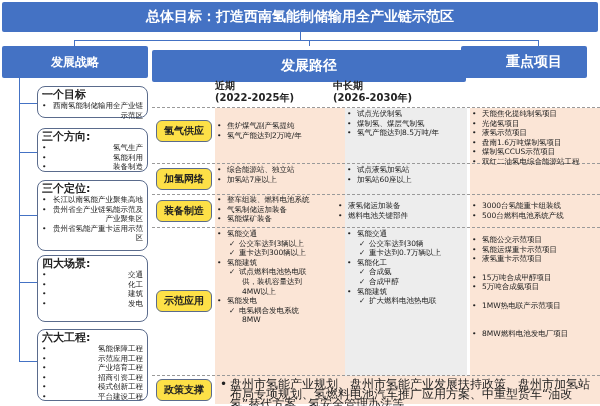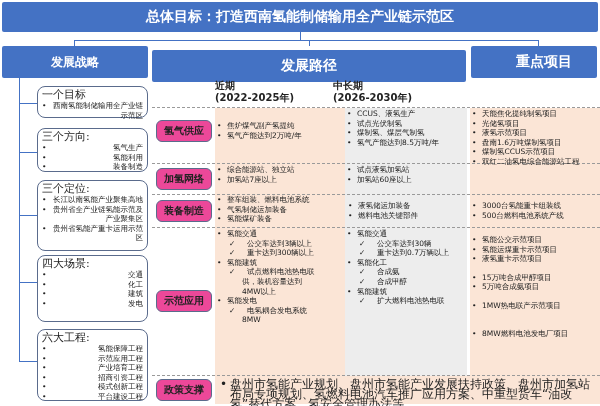--- a/index.html
+++ b/index.html
@@ -1,43 +1,43 @@
 <!DOCTYPE html>
 <html><head>
 <meta charset="utf-8">
 <style>
   * { box-sizing: border-box; margin: 0; padding: 0; }
   body { width: 600px; height: 406px; background: #ffffff; font-family: "DejaVu Sans", "Liberation Sans", sans-serif; position: relative; overflow: hidden; color: #222; }
   .bar { position: absolute; background: #4472c4; color: #fff; font-weight: bold; border-radius: 2px; display: flex; align-items: center; justify-content: center; }
   .title-bar { left: 2px; top: 2px; width: 596px; height: 30px; font-size: 14px; }
   .h-strategy { left: 2px; top: 46px; width: 146px; height: 32px; font-size: 12px; }
   .h-path { left: 152px; top: 34px; width: 314px; height: 32px; font-size: 14px; margin-top: 16px; }
-  .h-proj { left: 471px; top: 46px; width: 126px; height: 32px; font-size: 14px; padding-left: 20px; }
+  .h-proj { left: 461px; top: 46px; width: 126px; height: 32px; font-size: 14px; padding-left: 20px; }
   .conn { position: absolute; background: #4472c4; }
   
   .vline { position: absolute; left: 19px; top: 78px; width: 1px; height: 283px; background: #4472c4; }
   .hl { position: absolute; left: 19px; height: 1px; width: 18px; background: #4472c4; }
   .sbox { position: absolute; left: 37px; width: 111px; border: 1px solid #5a6b8c; border-radius: 8px; padding: 2px 4px; background:#fff; }
-  .sbox .t { font-weight: normal; font-size: 11px; line-height: 12px; }
+  .sbox .t { font-weight: bold; font-size: 11px; line-height: 12px; }
   .sbox ul { list-style: none; text-align: right; }
   .sbox li { font-size: 7.5px; line-height: 9.5px; position: relative; padding-left: 10px; }
   .sbox li::before { content: "•"; position: absolute; left: 0; }
   
   .period { position: absolute; top: 80px; text-align: left; font-weight: bold; font-size: 10px; line-height: 12px; }
   .bg-near { position: absolute; left: 215px; top: 108px; width: 130px; height: 268px; background: #fbe5d6; }
   .bg-mid { position: absolute; left: 345px; top: 108px; width: 122px; height: 268px; background: #ededed; }
   .bg-proj { position: absolute; left: 470px; top: 108px; width: 130px; height: 268px; background: #fbe5d6; }
   .bg-policy { position: absolute; left: 215px; top: 376px; width: 385px; height: 28px; background: #fbe5d6; }
   .dash { position: absolute; height: 0; border-top: 1px dashed #9a9a9a; }
-  .cat { position: absolute; left: 156px; width: 56px; border: 1px solid #5a6b8c; border-radius: 6px; background: #ec4899; font-weight: bold; font-size: 10px; display: flex; align-items: center; justify-content: center; height: 22px; }
+  .cat { position: absolute; left: 156px; width: 56px; border: 1px solid #5a6b8c; border-radius: 6px; background: #fde047; font-weight: bold; font-size: 10px; display: flex; align-items: center; justify-content: center; height: 22px; }
   .cell { position: absolute; font-size: 7.5px; line-height: 9.6px; }
   .cell ul { list-style: none; }
   .cell li { position: relative; padding-left: 12px; }
   .cell li::before { content: "•"; position: absolute; left: 2px; }
-  .cell li.sub { padding-left: 32px; }
+  .cell li.sub { padding-left: 24px; }
   .cell li.sub::before { content: "✓"; left: 14px; }
   .cell li.cont { padding-left: 27px; }
   .cell li.cont::before { content: ""; }
   .cell li.gap { height: 9px; }
   .cell li.gap::before { content: ""; }
   .policy-text { position: absolute; left: 218px; top: 379px; width: 380px; font-size: 12px; line-height: 10px; padding-left: 12px; }
   .policy-text::before { content: "•"; position: absolute; left: 2px; }
 </style>
 </head>
 <body>
@@ -130,21 +130,20 @@
 <div class="cat" style="top:379px">政策支撑</div>
 
 <div class="cell" style="left:215px;top:121px;width:130px">
   <ul>
     <li>焦炉煤气副产氢提纯</li>
     <li>氢气产能达到2万吨/年</li>
   </ul>
 </div>
 <div class="cell" style="left:345px;top:109px;width:122px">
   <ul>
-    <li>CCUS、液氢生产</li>
     <li>试点光伏制氢</li>
     <li>煤制氢、煤层气制氢</li>
     <li>氢气产能达到8.5万吨/年</li>
   </ul>
 </div>
 <div class="cell" style="left:470px;top:109px;width:130px">
   <ul>
     <li>天能焦化提纯制氢项目</li>
     <li>光储氢项目</li>
     <li>液氢示范项目</li>
@@ -171,21 +170,21 @@
   </ul>
 </div>
 
 <div class="cell" style="left:215px;top:195px;width:130px">
   <ul>
     <li>整车组装、燃料电池系统</li>
     <li>气氢制储运加装备</li>
     <li>氢能煤矿装备</li>
   </ul>
 </div>
-<div class="cell" style="left:346px;top:201px;width:132px">
+<div class="cell" style="left:336px;top:201px;width:132px">
   <ul>
     <li>液氢储运加装备</li>
     <li>燃料电池关键部件</li>
   </ul>
 </div>
 <div class="cell" style="left:470px;top:201px;width:130px">
   <ul>
     <li>3000台氢能重卡组装线</li>
     <li>500台燃料电池系统产线</li>
   </ul>

